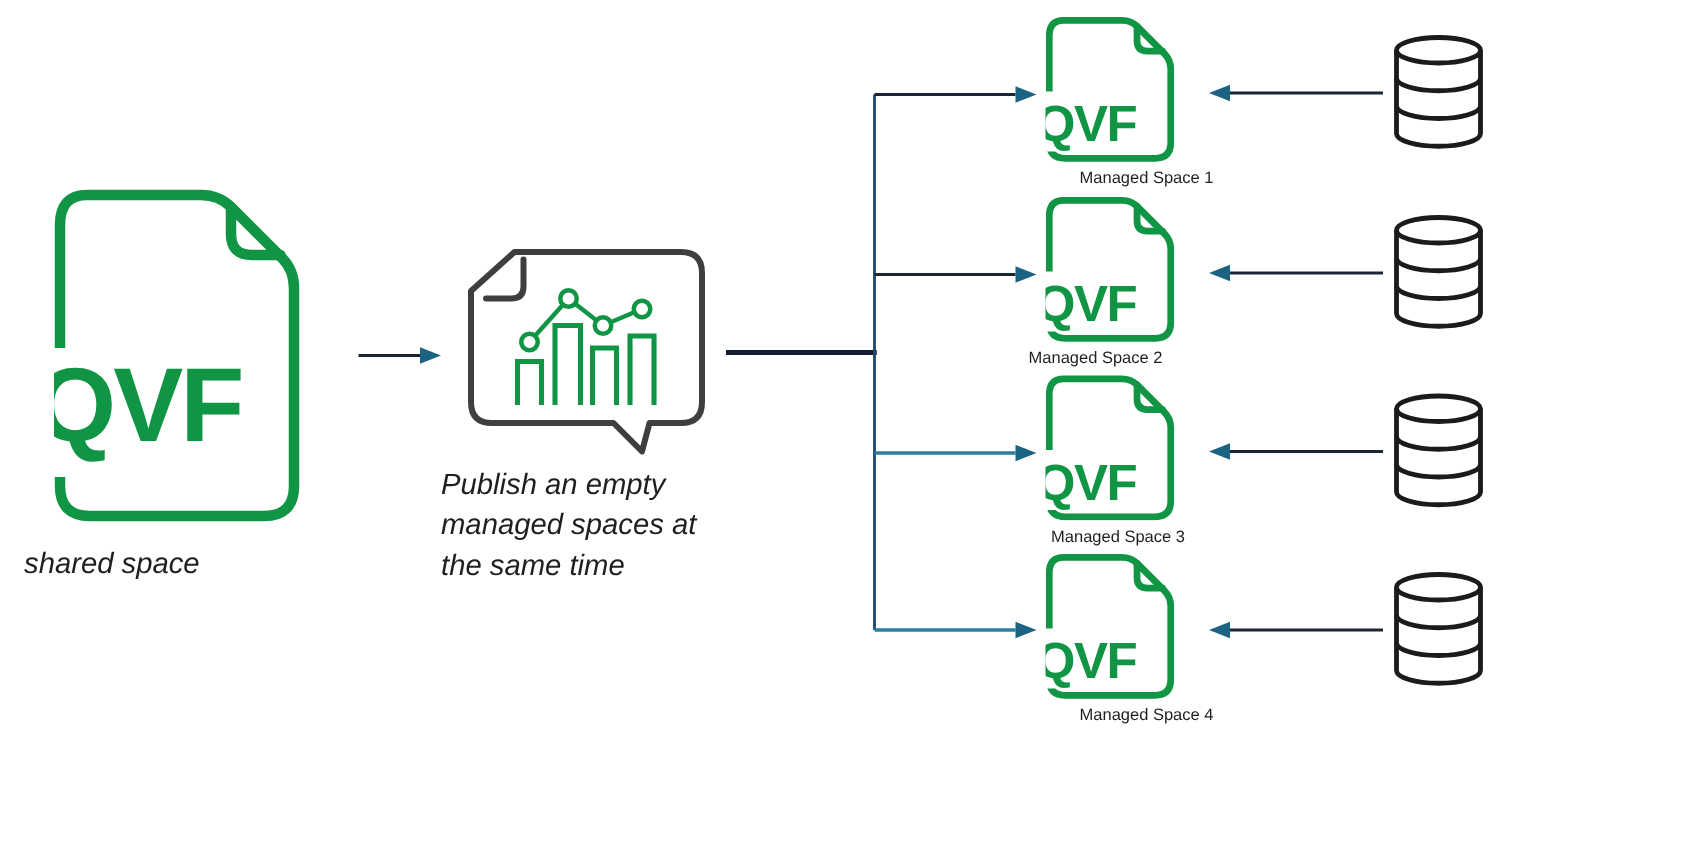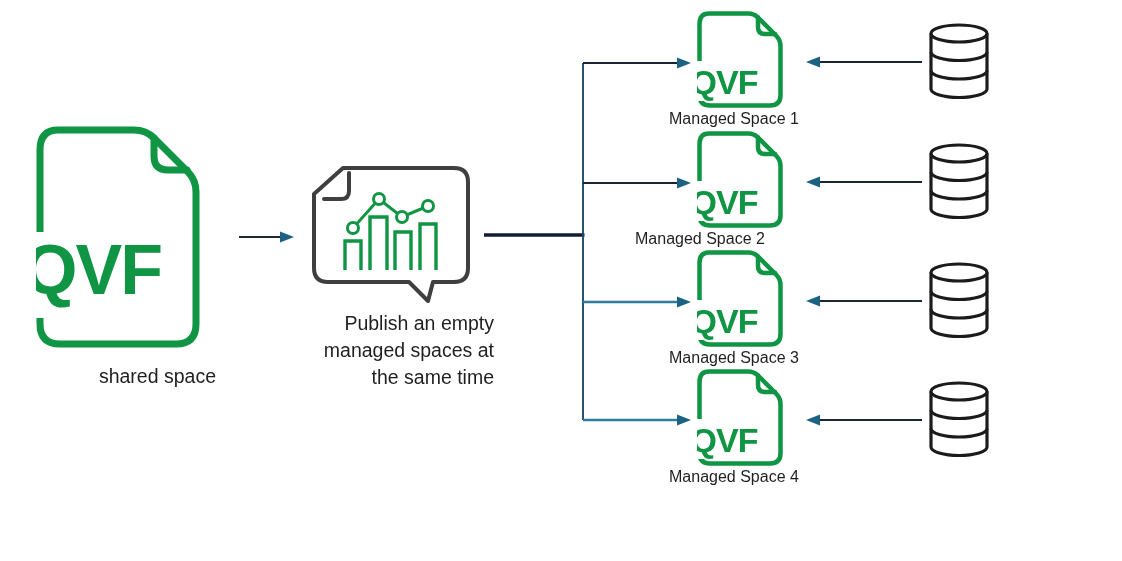--- a/index.html
+++ b/index.html
@@ -4,22 +4,22 @@
 <style>
   html,body { margin:0; padding:0; background:#ffffff; }
   .canvas {
     position:relative; width:1122px; height:561px; background:#ffffff;
     font-family:"Liberation Sans", sans-serif; overflow:hidden;
     --green:#109544; --bubble-gray:#3f3f3f; --db-stroke:#1b1b1b; --text:#1f1f1f;
     --line-dark:#1a2634; --line-main:#141c33; --line-vertical:#1f4a66;
     --line-teal:#2e7d9e; --arrowhead:#1c6282;
   }
   .abs { position:absolute; }
-  .caption { position:absolute; text-align:right; color:var(--text); font-size:19.5px; line-height:27px; }
-  .managed-label { position:absolute; text-align:left; color:var(--text); font-size:16px; line-height:16px; width:140px; }
+  .caption { position:absolute; text-align:left; color:var(--text); font-size:19.5px; line-height:27px;font-style:italic; }
+  .managed-label { position:absolute; text-align:right; color:var(--text); font-size:11px; line-height:16px; width:140px; }
   svg { display:block; }
   .file-outline { fill:none; stroke:var(--green); stroke-linecap:round; stroke-linejoin:round; }
   .file-fold { fill:none; stroke:var(--green); stroke-linecap:round; }
   .file-text { fill:var(--green); font-family:"Liberation Sans",sans-serif; font-weight:bold; text-anchor:middle; }
   .bubble-outline { fill:#ffffff; stroke:var(--bubble-gray); stroke-width:4; stroke-linejoin:round; }
   .bubble-fold { fill:none; stroke:var(--bubble-gray); stroke-width:4; stroke-linecap:round; }
   .chart-bar { fill:none; stroke:var(--green); stroke-width:3.4; stroke-linejoin:miter; }
   .chart-line { fill:none; stroke:var(--green); stroke-width:3; }
   .chart-dot { fill:#ffffff; stroke:var(--green); stroke-width:3; }
   .db-shape { fill:#ffffff; stroke:var(--db-stroke); stroke-width:3.2; }
@@ -126,21 +126,21 @@
     <text class="file-text" x="27" y="83" font-size="34" letter-spacing="-1">QVF</text>
   </svg>
   <div class="managed-label" style="left:635px;top:231px">Managed Space 2</div>
 
   <svg class="abs" style="left:697px;top:250px" width="86" height="97" viewBox="0 0 86 97">
     <path class="file-outline" style="stroke-width:4.5" d="M 12 2.5 H 51 Q 57 2.5 61 6.5 L 79 24.5 Q 83.5 29 83.5 35 V 84 Q 83.5 94.5 73 94.5 H 13 Q 2.5 94.5 2.5 84 V 13 Q 2.5 2.5 12 2.5 Z"></path>
     <path class="file-fold" style="stroke-width:4.5" d="M 61 6.5 V 16 Q 61 23 68 23 H 78"></path>
     <rect x="-10" y="50" width="26" height="40" fill="#ffffff"></rect>
     <text class="file-text" x="27" y="83" font-size="34" letter-spacing="-1">QVF</text>
   </svg>
-  <div class="managed-label" style="left:669px;top:350px">Managed Space 3</div>
+  <div class="managed-label" style="left:650px;top:350px">Managed Space 3</div>
 
   <svg class="abs" style="left:697px;top:369px" width="86" height="97" viewBox="0 0 86 97">
     <path class="file-outline" style="stroke-width:4.5" d="M 12 2.5 H 51 Q 57 2.5 61 6.5 L 79 24.5 Q 83.5 29 83.5 35 V 84 Q 83.5 94.5 73 94.5 H 13 Q 2.5 94.5 2.5 84 V 13 Q 2.5 2.5 12 2.5 Z"></path>
     <path class="file-fold" style="stroke-width:4.5" d="M 61 6.5 V 16 Q 61 23 68 23 H 78"></path>
     <rect x="-10" y="50" width="26" height="40" fill="#ffffff"></rect>
     <text class="file-text" x="27" y="83" font-size="34" letter-spacing="-1">QVF</text>
   </svg>
   <div class="managed-label" style="left:669px;top:469px">Managed Space 4</div>
 
   <svg class="abs" style="left:928px;top:23px" width="62" height="77" viewBox="0 0 62 77">

